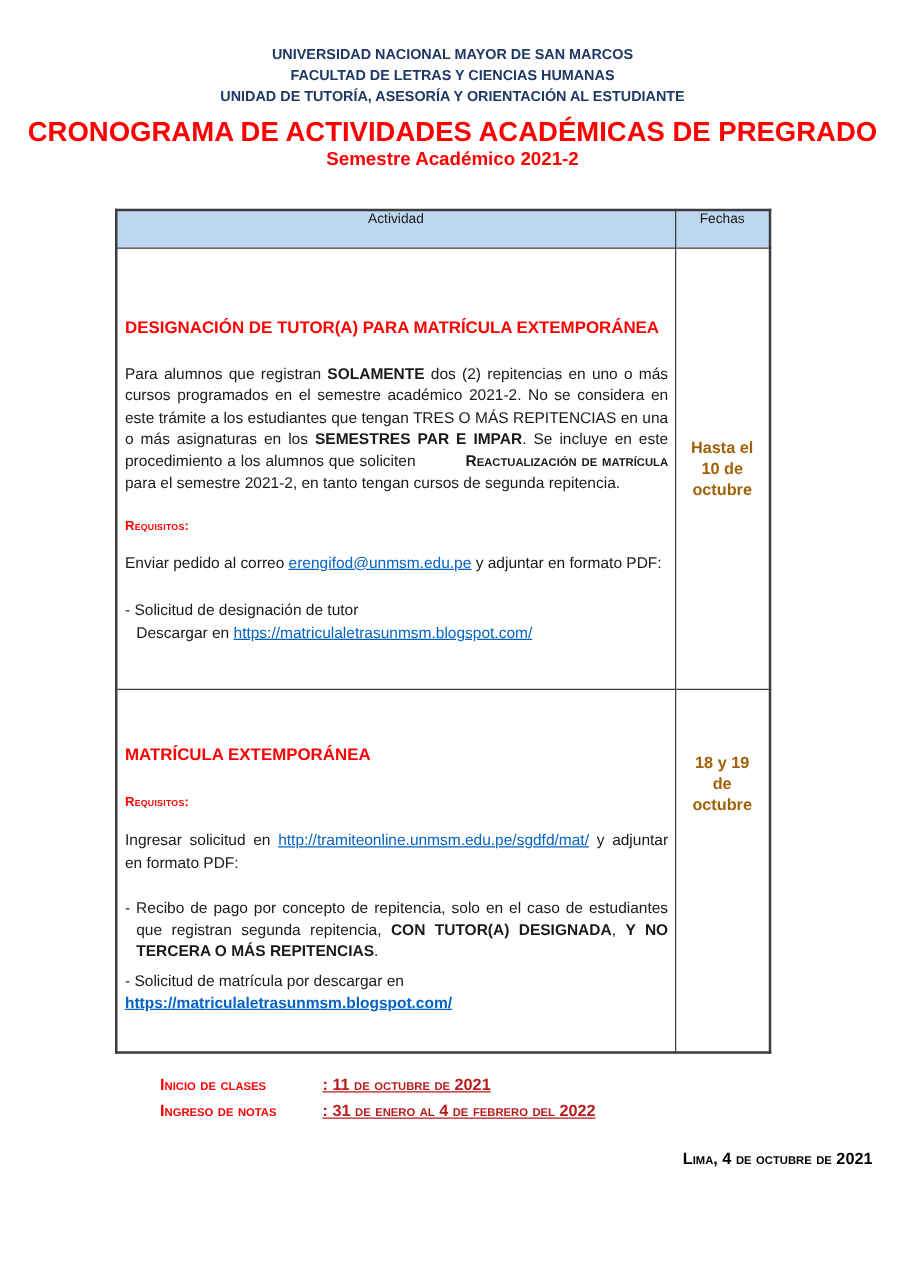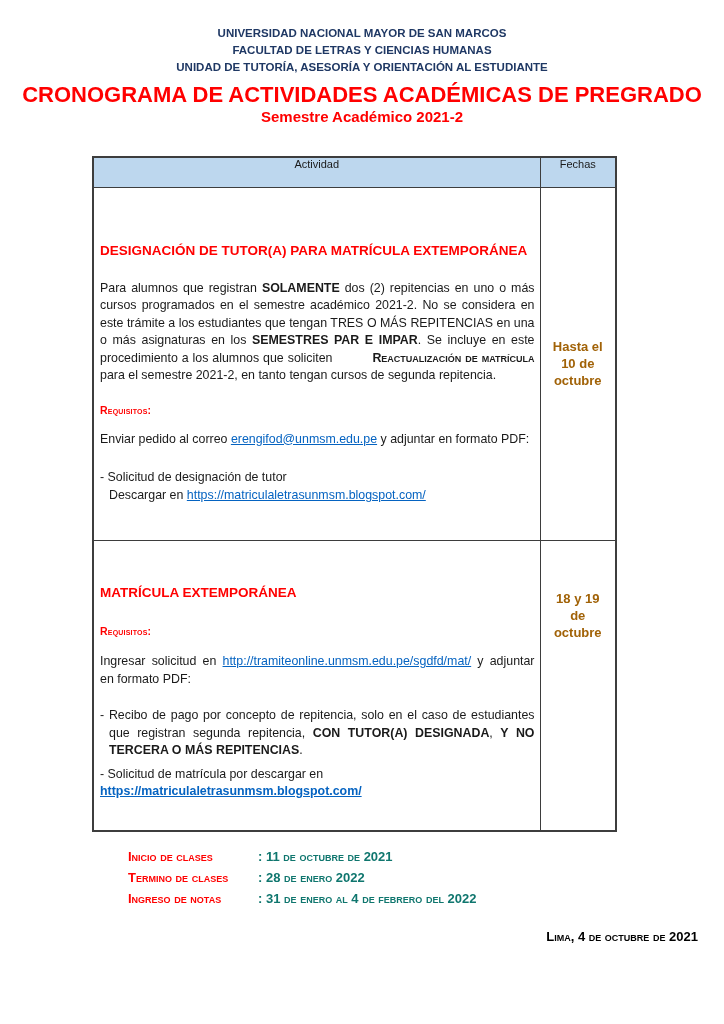--- a/index.html
+++ b/index.html
@@ -11,21 +11,21 @@
     --ink:#1a1a1a;
   }
   *{margin:0;padding:0;box-sizing:border-box;}
   html,body{background:#fff;}
   body{
     width:724px;height:1024px;
     font-family:"Liberation Sans","DejaVu Sans",sans-serif;
     color:var(--ink);
     overflow:hidden;
   }
-  .letterhead{margin-top:25px;text-align:center;color:var(--navy);
+  .letterhead{margin-top:36px;text-align:center;color:var(--navy);
     font-weight:700;font-size:11.5px;line-height:17px;}
   .doc-title{margin-top:8px;text-align:center;color:var(--red);
     font-weight:700;font-size:22px;line-height:22px;}
   .doc-subtitle{text-align:center;color:var(--red);
     font-weight:700;font-size:15px;line-height:22px;}
   table.sched{
     margin:28px 0 0 92px;
     border-collapse:collapse;table-layout:fixed;
     width:523px;
     border:2px solid var(--border);
@@ -53,21 +53,21 @@
   .item2{margin-top:6px;}
   td.dat-cell{font-weight:700;font-size:13px;line-height:17px;text-align:center;color:#a16207;}
   td.dat-cell.r1{vertical-align:middle;}
   td.dat-cell.r2{vertical-align:top;padding-top:49px;}
   .seg-b{font-weight:700;}
   .seg-sc{font-variant:small-caps;margin-left:36px;}
   .seg-link{color:var(--link);text-decoration:underline;}
   .footer-sched{margin:14px 0 0 128px;font-size:13px;font-weight:700;
     line-height:21px;font-variant:small-caps;}
   .sched-row .sr-label{display:inline-block;width:130px;color:var(--red);}
-  .sched-row .sr-value{color:#0f766e;}
+  .sched-row .sr-value{color:#b91c1c;text-decoration:underline;}
   .dateline{margin-top:20px;text-align:right;padding-right:26px;
     font-size:13px;font-weight:700;color:#000;font-variant:small-caps;}
 </style>
 </head>
 <body>
 
 <div class="letterhead">
   <div>UNIVERSIDAD NACIONAL MAYOR DE SAN MARCOS</div>
   <div>FACULTAD DE LETRAS Y CIENCIAS HUMANAS</div>
   <div>UNIDAD DE TUTORÍA, ASESORÍA Y ORIENTACIÓN AL ESTUDIANTE</div>
@@ -123,20 +123,17 @@
     </td>
   </tr>
 </tbody>
   </table>
 
 <div class="footer-sched">
   <div class="sched-row">
     <span class="sr-label">Inicio de clases</span><span class="sr-value">: 11 de octubre de 2021</span>
   </div>
   <div class="sched-row">
-    <span class="sr-label">Termino de clases</span><span class="sr-value">: 28 de enero 2022</span>
-  </div>
-  <div class="sched-row">
     <span class="sr-label">Ingreso de notas</span><span class="sr-value">: 31 de enero al 4 de febrero del 2022</span>
   </div>
 </div>
 
 <div class="dateline">Lima, 4 de octubre de 2021</div>
 
 </body></html>

